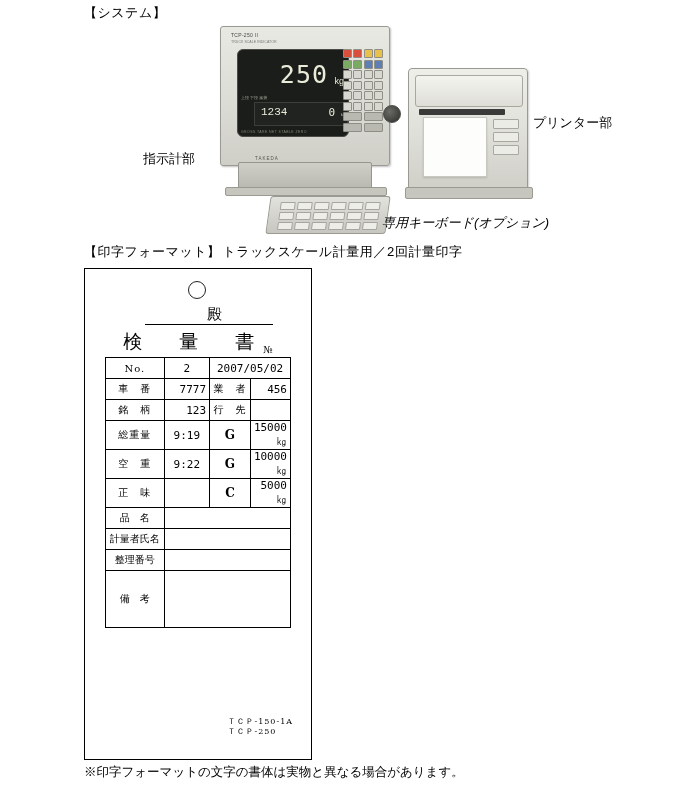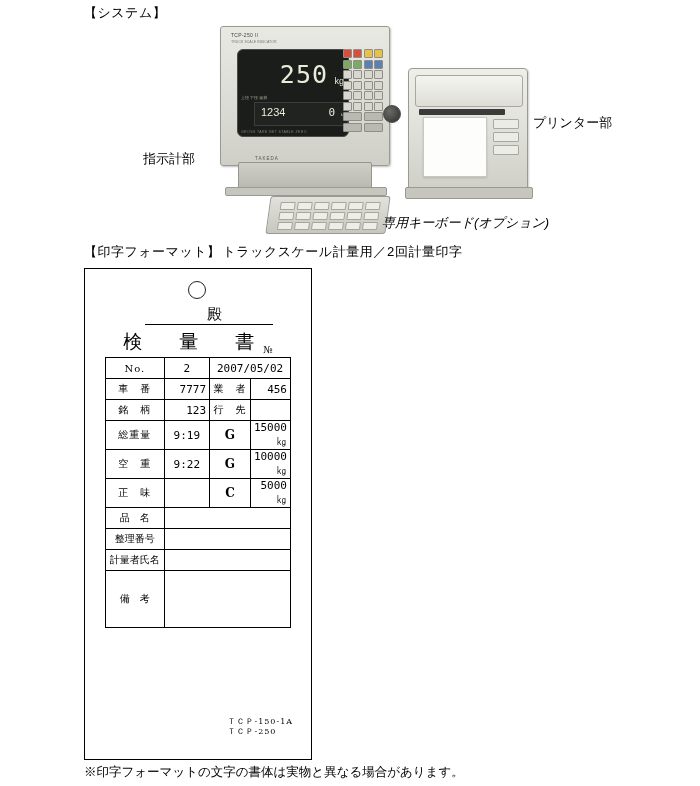--- a/index.html
+++ b/index.html
@@ -102,21 +102,21 @@
     left: 16px;
     top: 52px;
     width: 92px;
     height: 22px;
     background: #20231f;
     border: 1px solid #3c3f39;
   }
   .lcd-sub-left {
     position: absolute;
     left: 6px; top: 3px;
-    font-family: Liberation Sans, sans-serif;
+    font-family: Liberation Mono, monospace;
     font-size: 11px;
     color: #e9ecd9;
   }
   .lcd-sub-right {
     position: absolute;
     right: 12px; top: 3px;
     font-family: "DejaVu Sans Mono", monospace;
     font-size: 11px;
     color: #e9ecd9;
   }
@@ -557,25 +557,25 @@
       <td class="lbl">正　味</td>
       <td class="time"></td>
       <td class="code gcode">C</td>
       <td class="amt unitnum">5000㎏</td>
     </tr>
     <tr class="rowline">
       <td class="lbl wide">品　名</td>
       <td class="val l" colspan="3"></td>
     </tr>
     <tr class="rowline">
+      <td class="lbl wide">計量者氏名</td>
+      <td class="val l" colspan="3"></td>
+    </tr>
+    <tr class="rowline">
       <td class="lbl wide">整理番号</td>
-      <td class="val l" colspan="3"></td>
-    </tr>
-    <tr class="rowline">
-      <td class="lbl wide">計量者氏名</td>
       <td class="val l" colspan="3"></td>
     </tr>
     <tr class="blank-tall">
       <td class="lbl wide">備　考</td>
       <td class="val l" colspan="3"></td>
     </tr>
   </tbody>
     </table>
 
   <div class="model">

